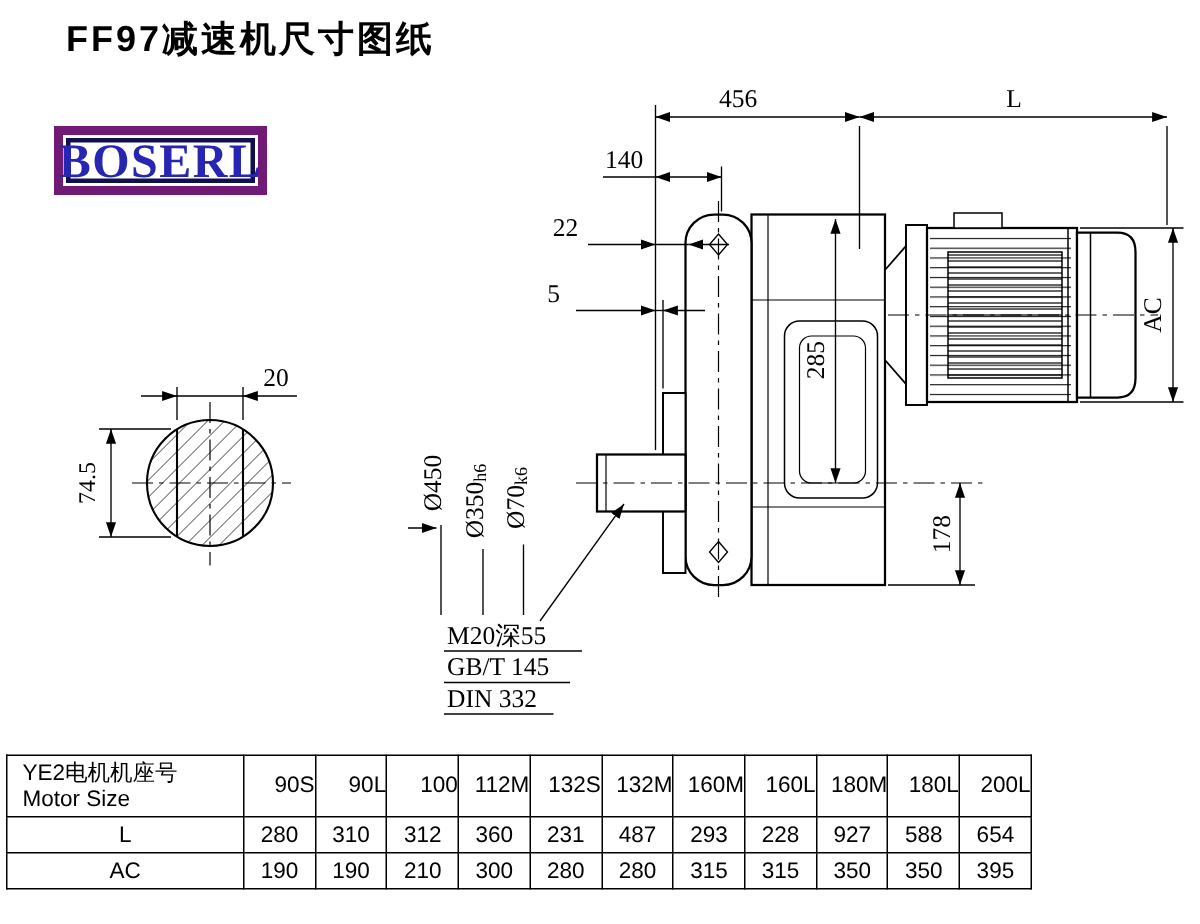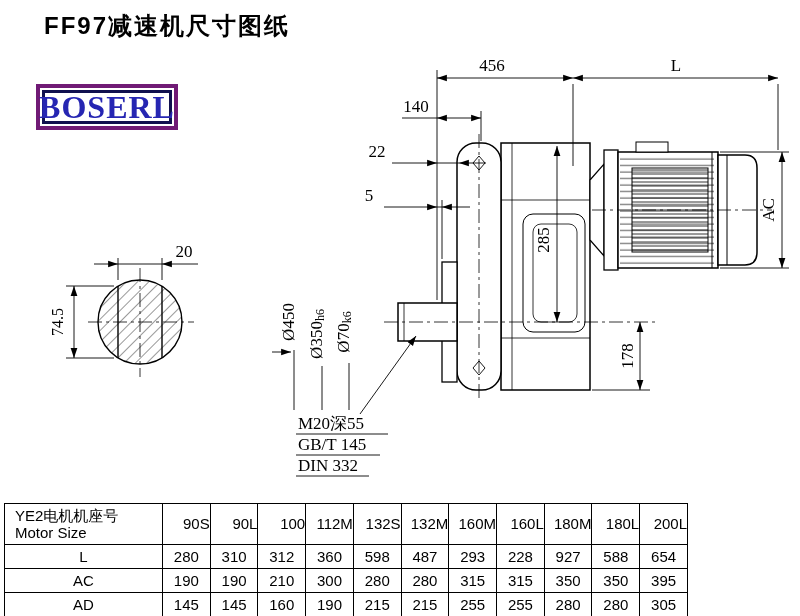--- a/index.html
+++ b/index.html
@@ -8,21 +8,21 @@
     font-family:"Liberation Sans",sans-serif;color:#000;
   }
   .drawing{position:absolute;top:0;left:0;}
   .page-title{
     position:absolute;left:44px;top:10px;margin:0;
     font-size:24px;font-weight:bold;letter-spacing:2px;
     font-family:"Liberation Sans",sans-serif;
   }
   .logo{
     position:absolute;left:36px;top:84px;width:142px;height:46px;
-    border:4px solid #701a75;display:flex;align-items:center;justify-content:center;
+    border:6px solid #701a75;display:flex;align-items:center;justify-content:center;
     box-sizing:border-box;padding:2px;
   }
   .logo-inner{
     width:100%;height:100%;border:3px solid #10104f;
     display:flex;align-items:center;justify-content:center;box-sizing:border-box;
   }
   .logo-inner span{
     font-family:"Liberation Serif",serif;font-weight:bold;font-size:32px;
     color:#2626b2;letter-spacing:1px;line-height:1;
   }
@@ -220,21 +220,21 @@
     <th>180M</th>
     <th>180L</th>
     <th>200L</th>
   </tr>
   <tr>
     <td class="rowlabel">L</td>
     <td>280</td>
     <td>310</td>
     <td>312</td>
     <td>360</td>
-    <td>598</td>
+    <td>231</td>
     <td>487</td>
     <td>293</td>
     <td>228</td>
     <td>927</td>
     <td>588</td>
     <td>654</td>
   </tr>
   <tr>
     <td class="rowlabel">AC</td>
     <td>190</td>
@@ -242,28 +242,14 @@
     <td>210</td>
     <td>300</td>
     <td>280</td>
     <td>280</td>
     <td>315</td>
     <td>315</td>
     <td>350</td>
     <td>350</td>
     <td>395</td>
   </tr>
-  <tr>
-    <td class="rowlabel">AD</td>
-    <td>145</td>
-    <td>145</td>
-    <td>160</td>
-    <td>190</td>
-    <td>215</td>
-    <td>215</td>
-    <td>255</td>
-    <td>255</td>
-    <td>280</td>
-    <td>280</td>
-    <td>305</td>
-  </tr>
   </tbody>
 </table>
 
 </body></html>

